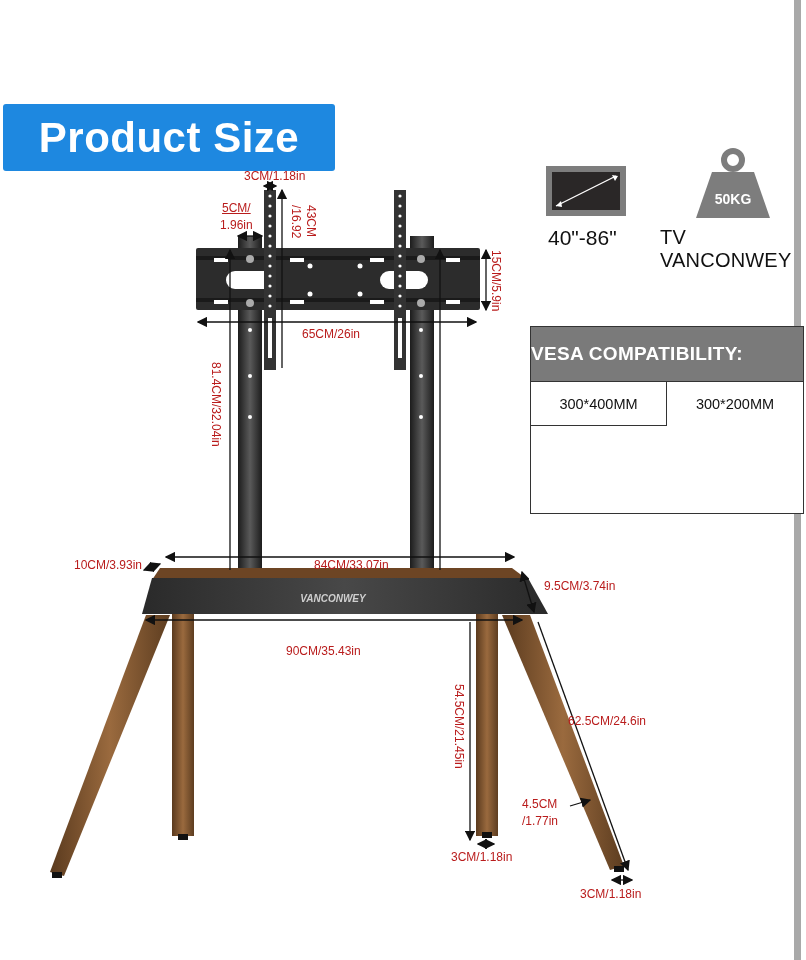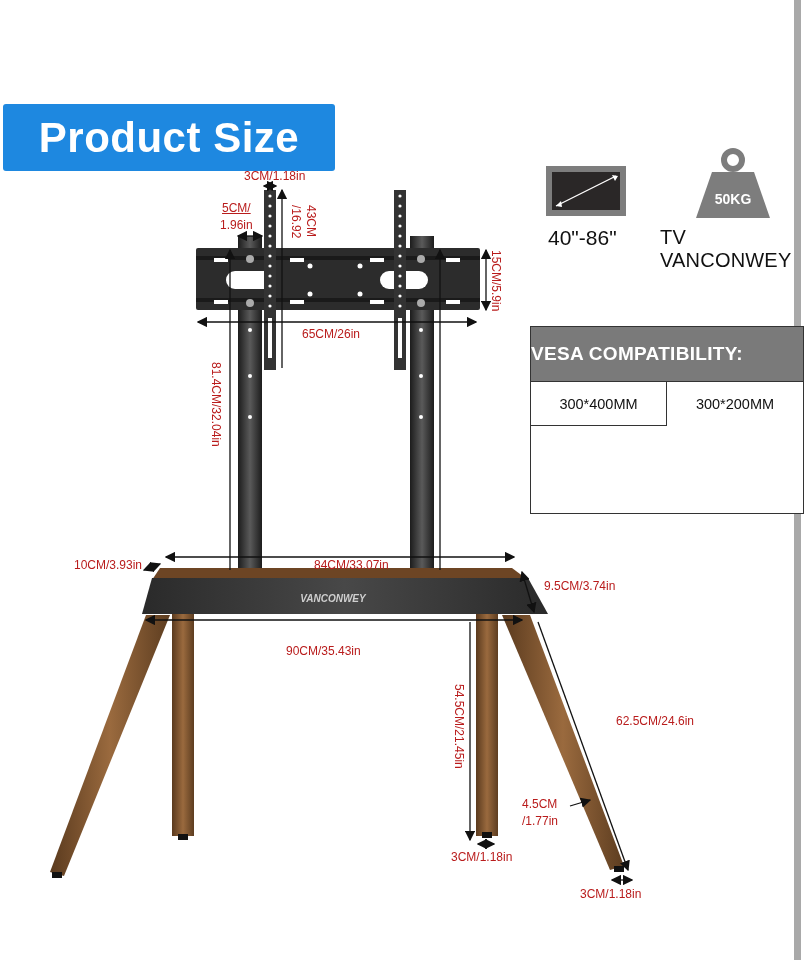--- a/index.html
+++ b/index.html
@@ -185,21 +185,21 @@
   <div class="lbl v" style="left:304px;top:205px;">43CM</div>
   <div class="lbl v" style="left:289px;top:205px;">/16.92</div>
   <div class="lbl v" style="left:489px;top:250px;">15CM/5.9in</div>
   <div class="lbl" style="left:302px;top:327px;">65CM/26in</div>
   <div class="lbl v" style="left:209px;top:362px;">81.4CM/32.04in</div>
   <div class="lbl" style="left:290px;top:558px;margin-left:24px;">84CM/33.07in</div>
   <div class="lbl" style="left:74px;top:558px;text-align:center;">10CM/3.93in</div>
   <div class="lbl" style="left:528px;top:579px;margin-left:16px;">9.5CM/3.74in</div>
   <div class="lbl" style="left:286px;top:644px;">90CM/35.43in</div>
   <div class="lbl v" style="left:452px;top:684px;">54.5CM/21.45in</div>
-  <div class="lbl" style="left:616px;top:714px;">62.5CM/24.6in</div>
+  <div class="lbl" style="left:568px;top:714px;">62.5CM/24.6in</div>
   <div class="lbl" style="left:522px;top:797px;">4.5CM</div>
   <div class="lbl" style="left:522px;top:814px;text-align:center;">/1.77in</div>
   <div class="lbl" style="left:451px;top:850px;">3CM/1.18in</div>
   <div class="lbl" style="left:580px;top:887px;">3CM/1.18in</div>
 
   <div class="size-icon-label">40"-86"</div>
   <div class="cap-label">TV VANCONWEY</div>
 
   <div class="vesa">
     <div class="vesa-head">

